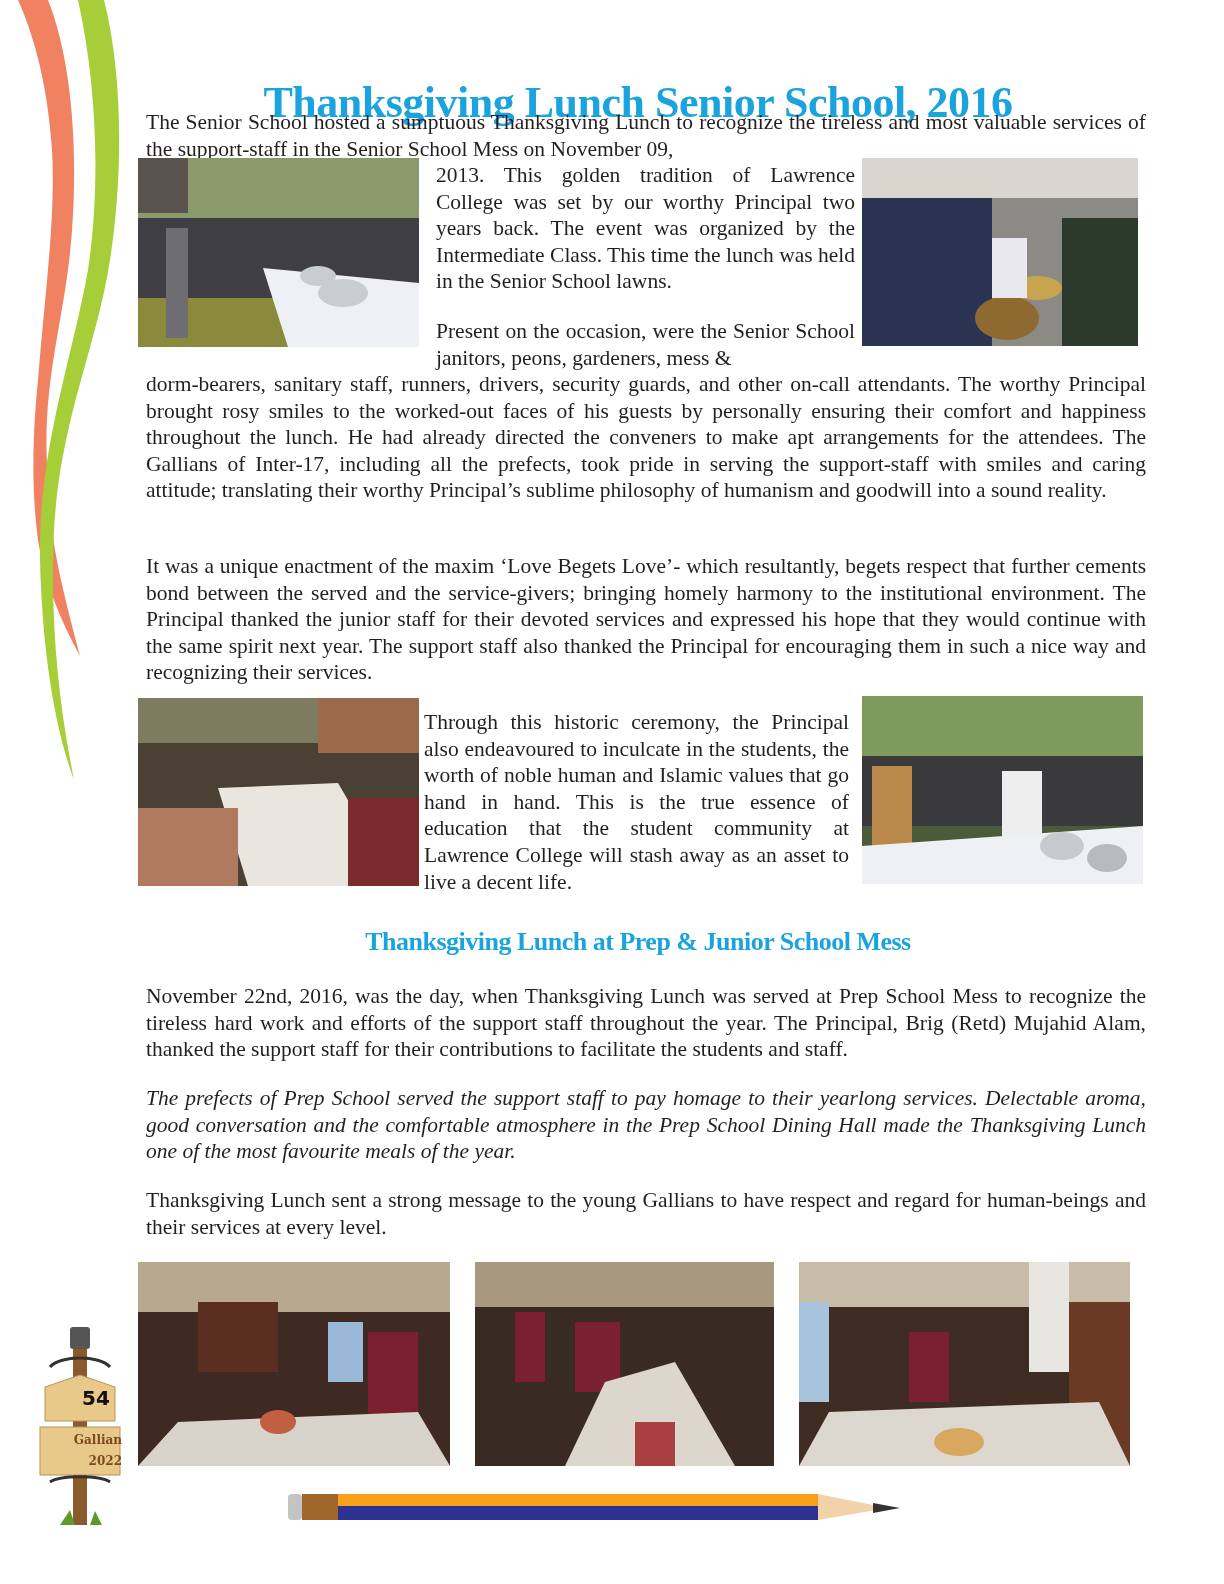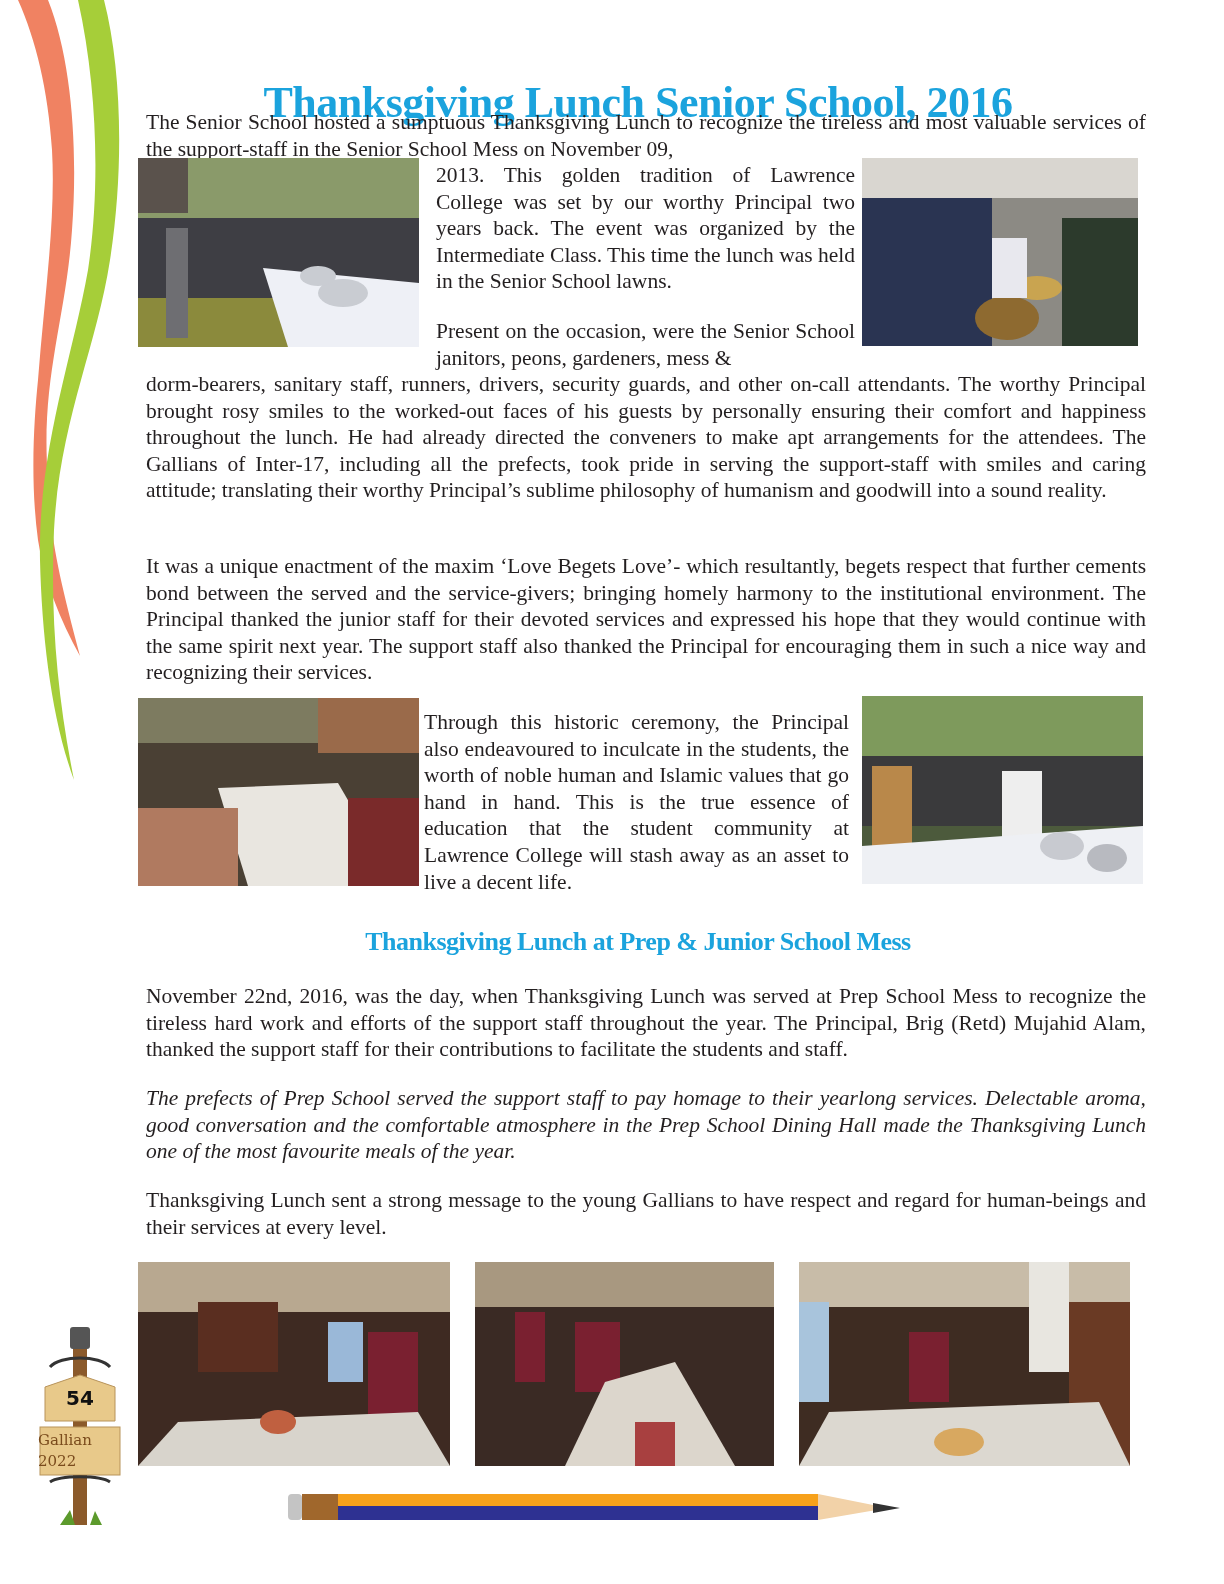--- a/index.html
+++ b/index.html
@@ -8,23 +8,23 @@
   .swoosh { position: absolute; left: 0; top: 0; }
   .title { position: absolute; left: 138px; width: 1000px; text-align: center;
            color: #1ba3dd; font-weight: bold; font-family: "Liberation Serif", serif; letter-spacing: -0.5px; }
   #title1 { top: 48px; font-size: 44px; }
   #title2 { top: 910px; font-size: 26px; }
   .para { position: absolute; font-size: 21.5px; line-height: 26.6px; text-align: justify; margin: 8px; }
   .photo { position: absolute; overflow: hidden; }
   .photo svg { display: block; width: 100%; height: 100%; }
   .sign { position: absolute; left: 30px; top: 1325px; width: 100px; height: 200px; }
   .pg-num { position: absolute; left: 44px; top: 1386px; width: 72px; text-align: center;
-            font-family: "DejaVu Sans", sans-serif; font-weight: bold; font-size: 20px; color: #111; }
-  .brand { position: absolute; left: 38px; top: 1430px; width: 84px; text-align: left;
-           font-family: "DejaVu Serif", serif; font-size: 15px; line-height: 21px; color: #7a4b1c; font-weight: normal; }
+            font-family: "DejaVu Sans", sans-serif; font-weight: bold; font-size: 20px; color: #111; padding-left: 16px; }
+  .brand { position: absolute; left: 38px; top: 1430px; width: 84px; text-align: right;
+           font-family: "DejaVu Serif", serif; font-size: 12px; line-height: 21px; color: #7a4b1c; font-weight: bold; }
   .pencil { position: absolute; left: 288px; top: 1490px; width: 645px; height: 32px; }
 </style>
 </head>
 <body>
 
 <svg class="swoosh" width="140" height="800" viewBox="0 0 140 800">
   <path fill="#f08262" d="M18,0 L48,0 C72,60 78,150 72,230 C66,320 40,380 48,480 C50,540 60,580 80,656 C60,620 44,580 38,540 C30,480 34,420 38,380 C44,300 56,220 52,150 C48,90 36,40 18,0 Z"></path>
   <path fill="#a6ce39" d="M78,0 L104,0 C122,70 124,170 110,260 C96,350 60,420 54,530 C50,620 58,700 74,780 C52,720 42,640 40,560 C38,450 72,360 88,270 C100,190 98,90 78,0 Z"></path>
 </svg>
 

